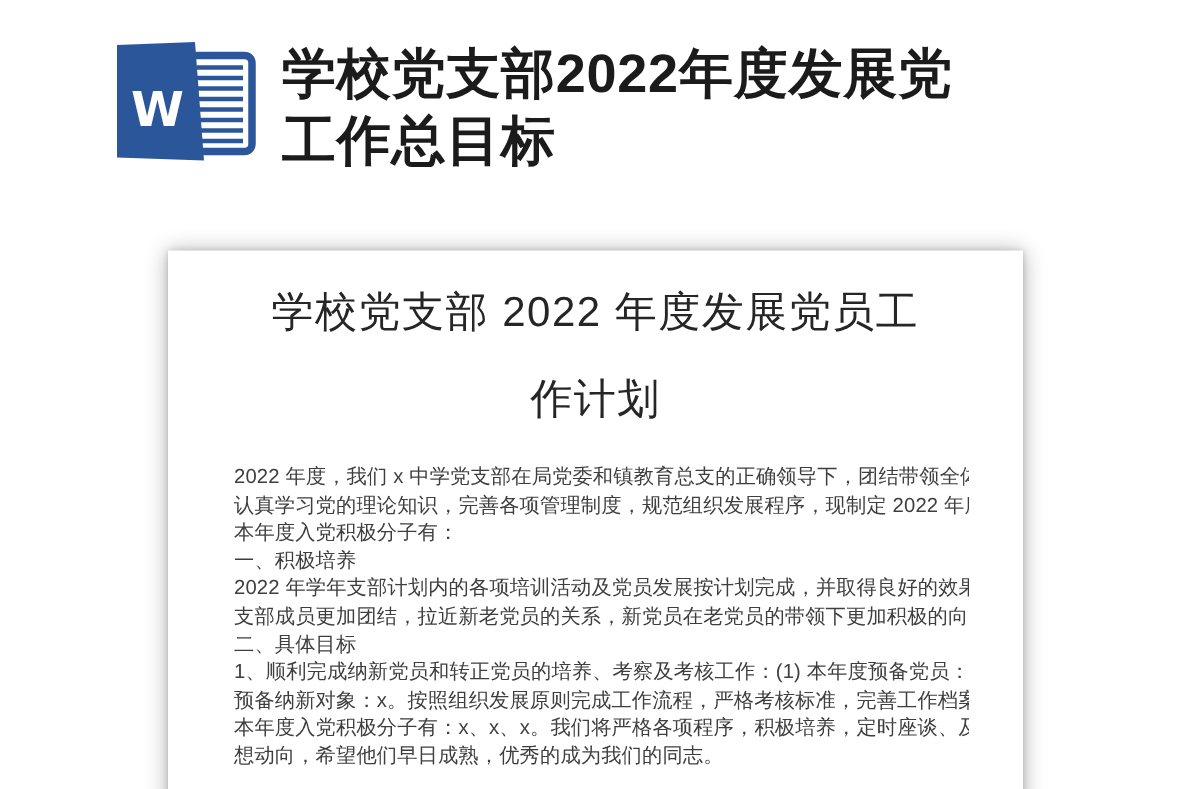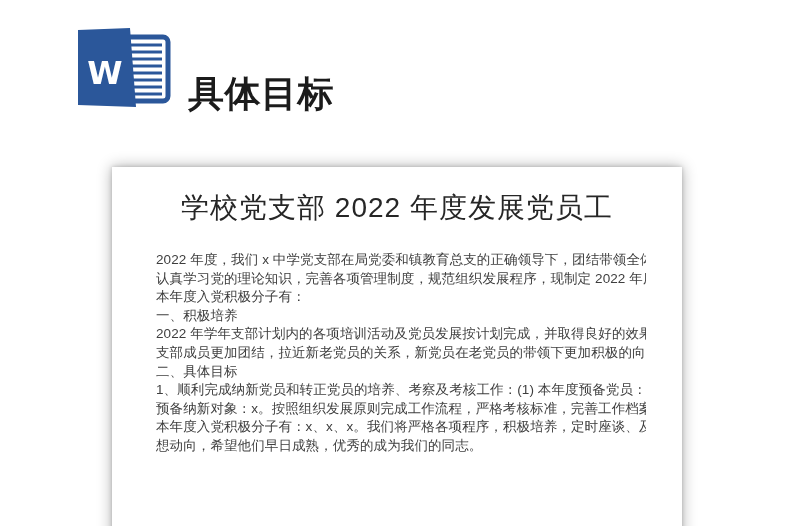--- a/index.html
+++ b/index.html
@@ -58,27 +58,28 @@
           <line x1="56" y1="46" x2="87" y2="46"></line>
           <line x1="56" y1="53" x2="87" y2="53"></line>
           <line x1="56" y1="60" x2="87" y2="60"></line>
           <line x1="56" y1="67" x2="87" y2="67"></line>
         </g>
 
         <polygon class="word-blue" points="3,3 55,1 61,80 3,78"></polygon>
         <text x="30" y="57" text-anchor="middle" fill="#ffffff" font-family="DejaVu Sans, Liberation Sans, sans-serif" font-size="32" font-weight="bold">W</text>
       </svg>
     </div>
-    <h1 class="page-title"><br><span>具体目标</span></h1>
+    <h1 class="page-title"><span>学校党支部2022年度发展党</span><br><span>工作总目标</span></h1>
   </header>
 
   <main class="preview-area">
     <div class="doc-page">
       <div class="doc-title">
         <div>学校党支部 2022 年度发展党员工</div>
+        <div>作计划</div>
       </div>
       <div class="doc-body">
         <div class="doc-line">2022 年度，我们 x 中学党支部在局党委和镇教育总支的正确领导下，团结带领全体党员，</div>
         <div class="doc-line">认真学习党的理论知识，完善各项管理制度，规范组织发展程序，现制定 2022 年度支部党</div>
         <div class="doc-line">本年度入党积极分子有：</div>
         <div class="doc-line">一、积极培养</div>
         <div class="doc-line">2022 年学年支部计划内的各项培训活动及党员发展按计划完成，并取得良好的效果，使党</div>
         <div class="doc-line">支部成员更加团结，拉近新老党员的关系，新党员在老党员的带领下更加积极的向党组织靠</div>
         <div class="doc-line">二、具体目标</div>
         <div class="doc-line">1、顺利完成纳新党员和转正党员的培养、考察及考核工作：(1) 本年度预备党员：x。(2)</div>

